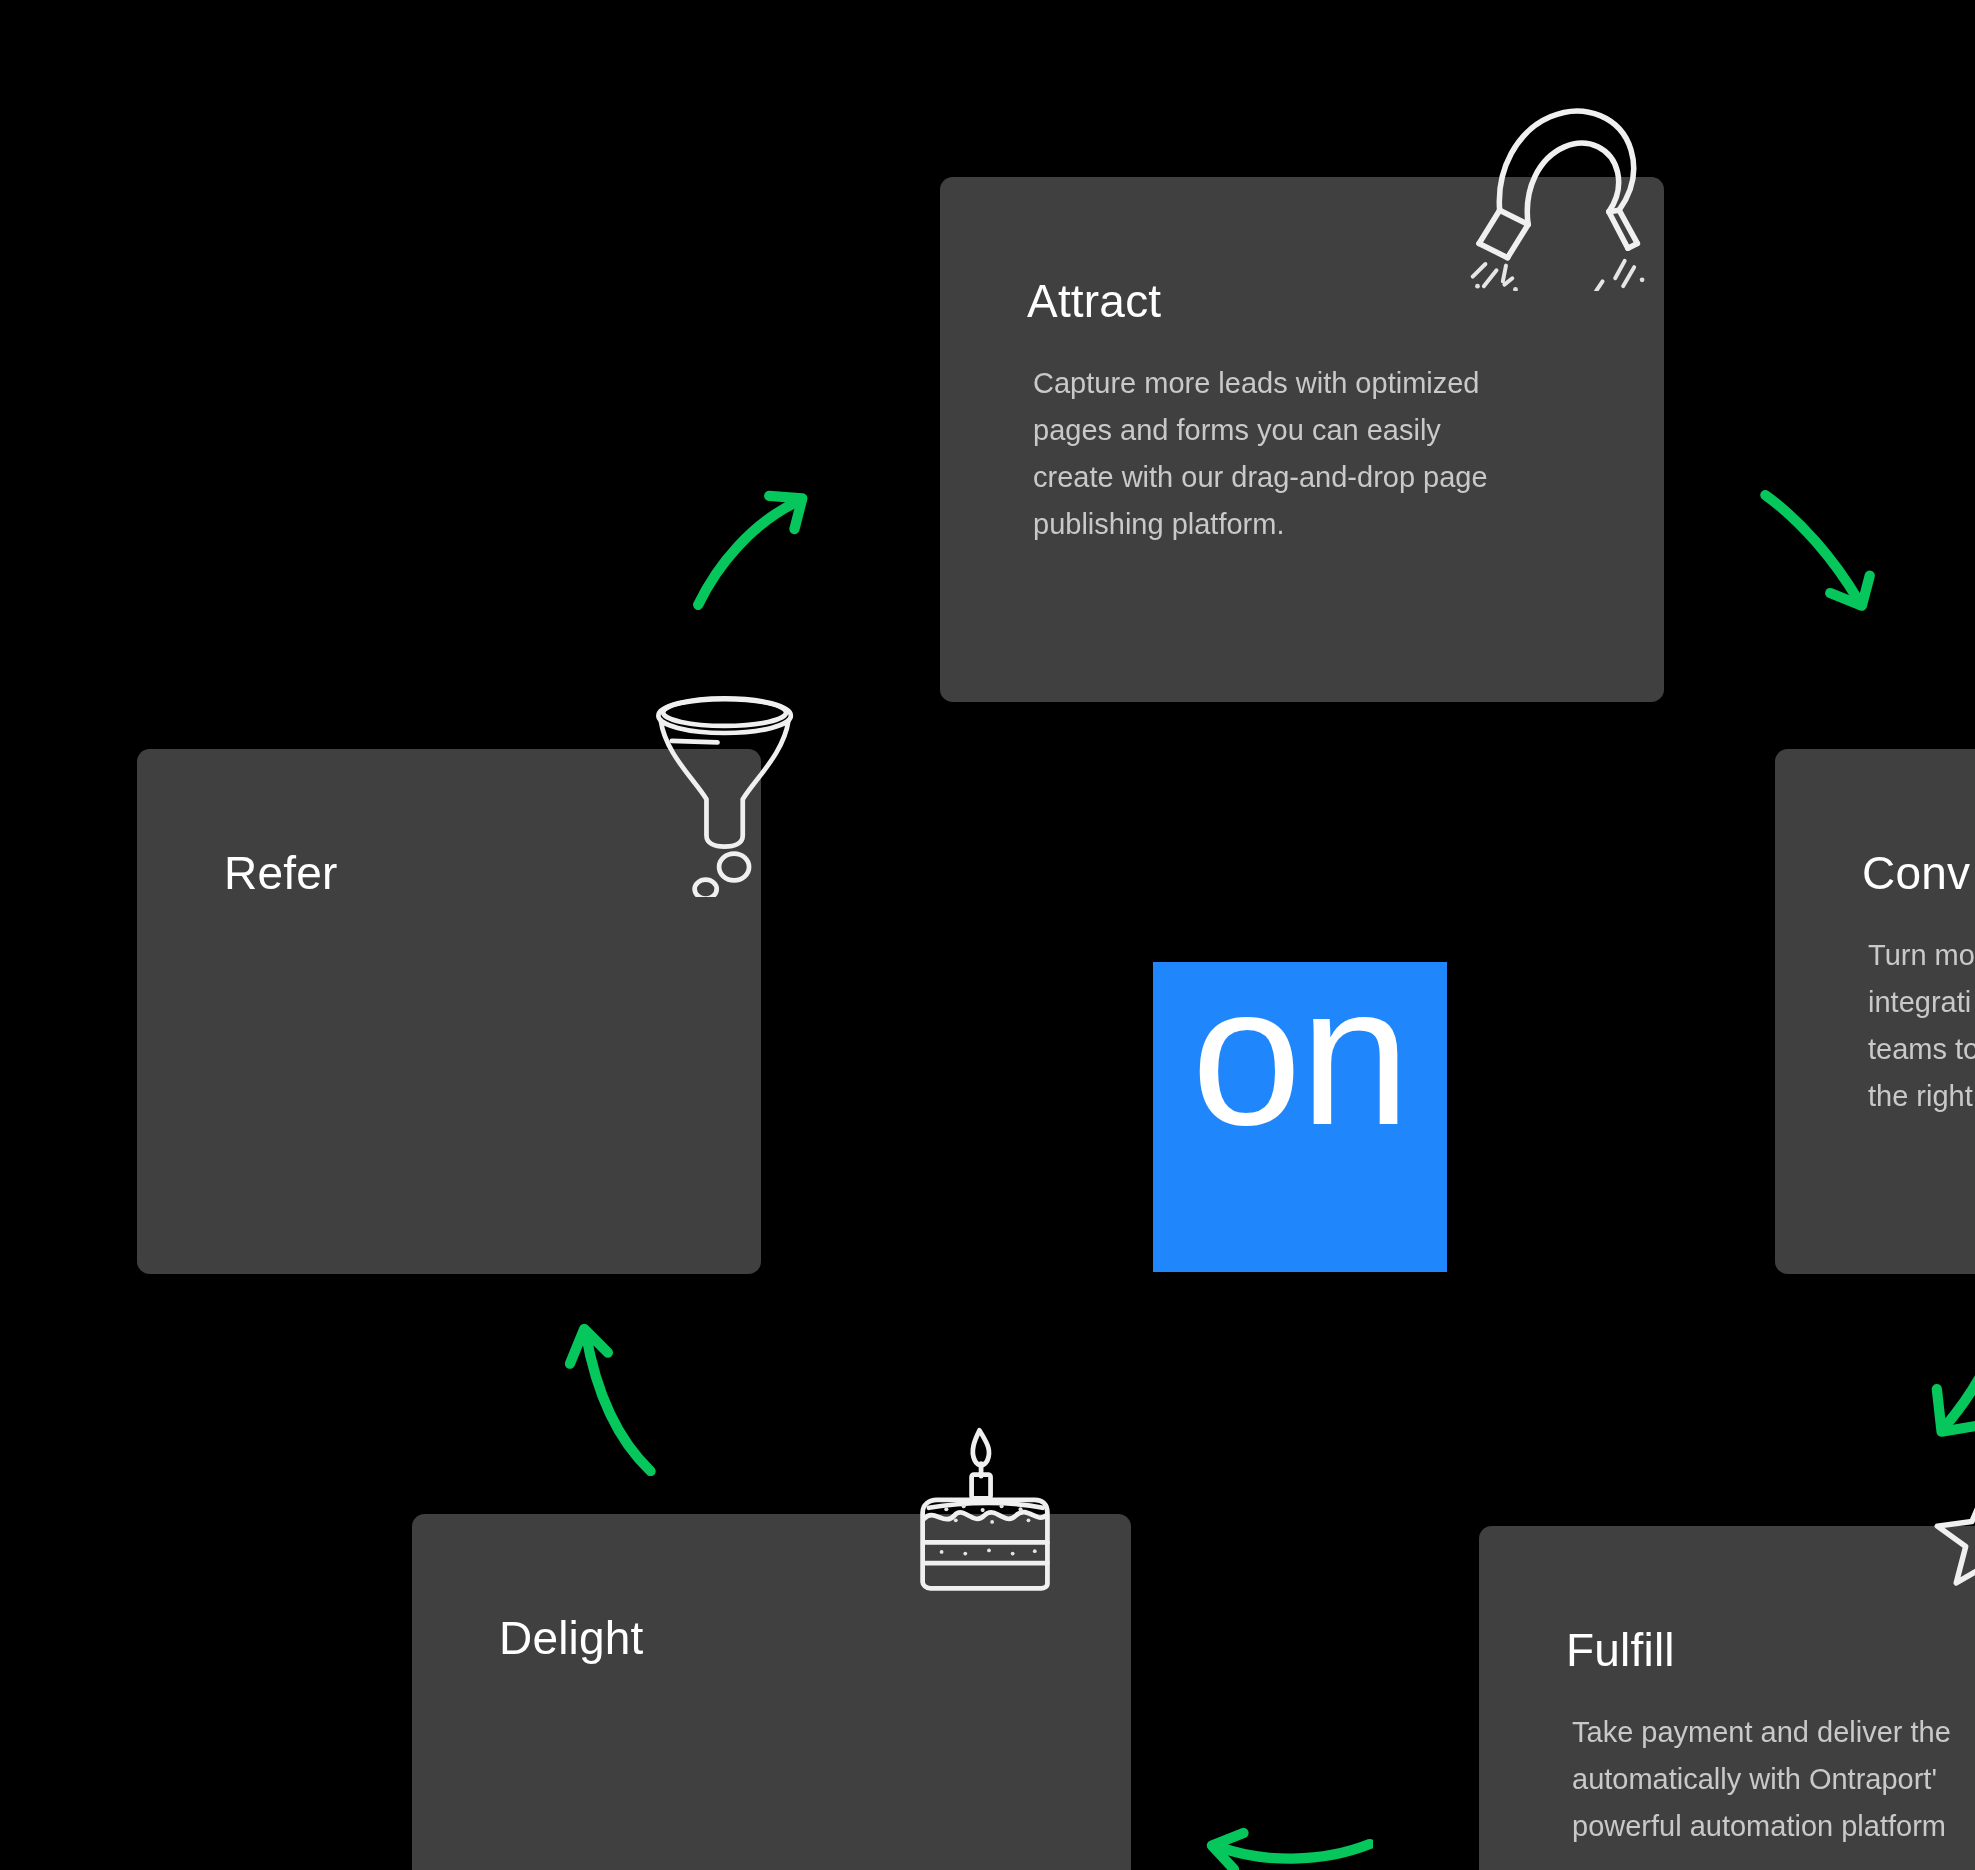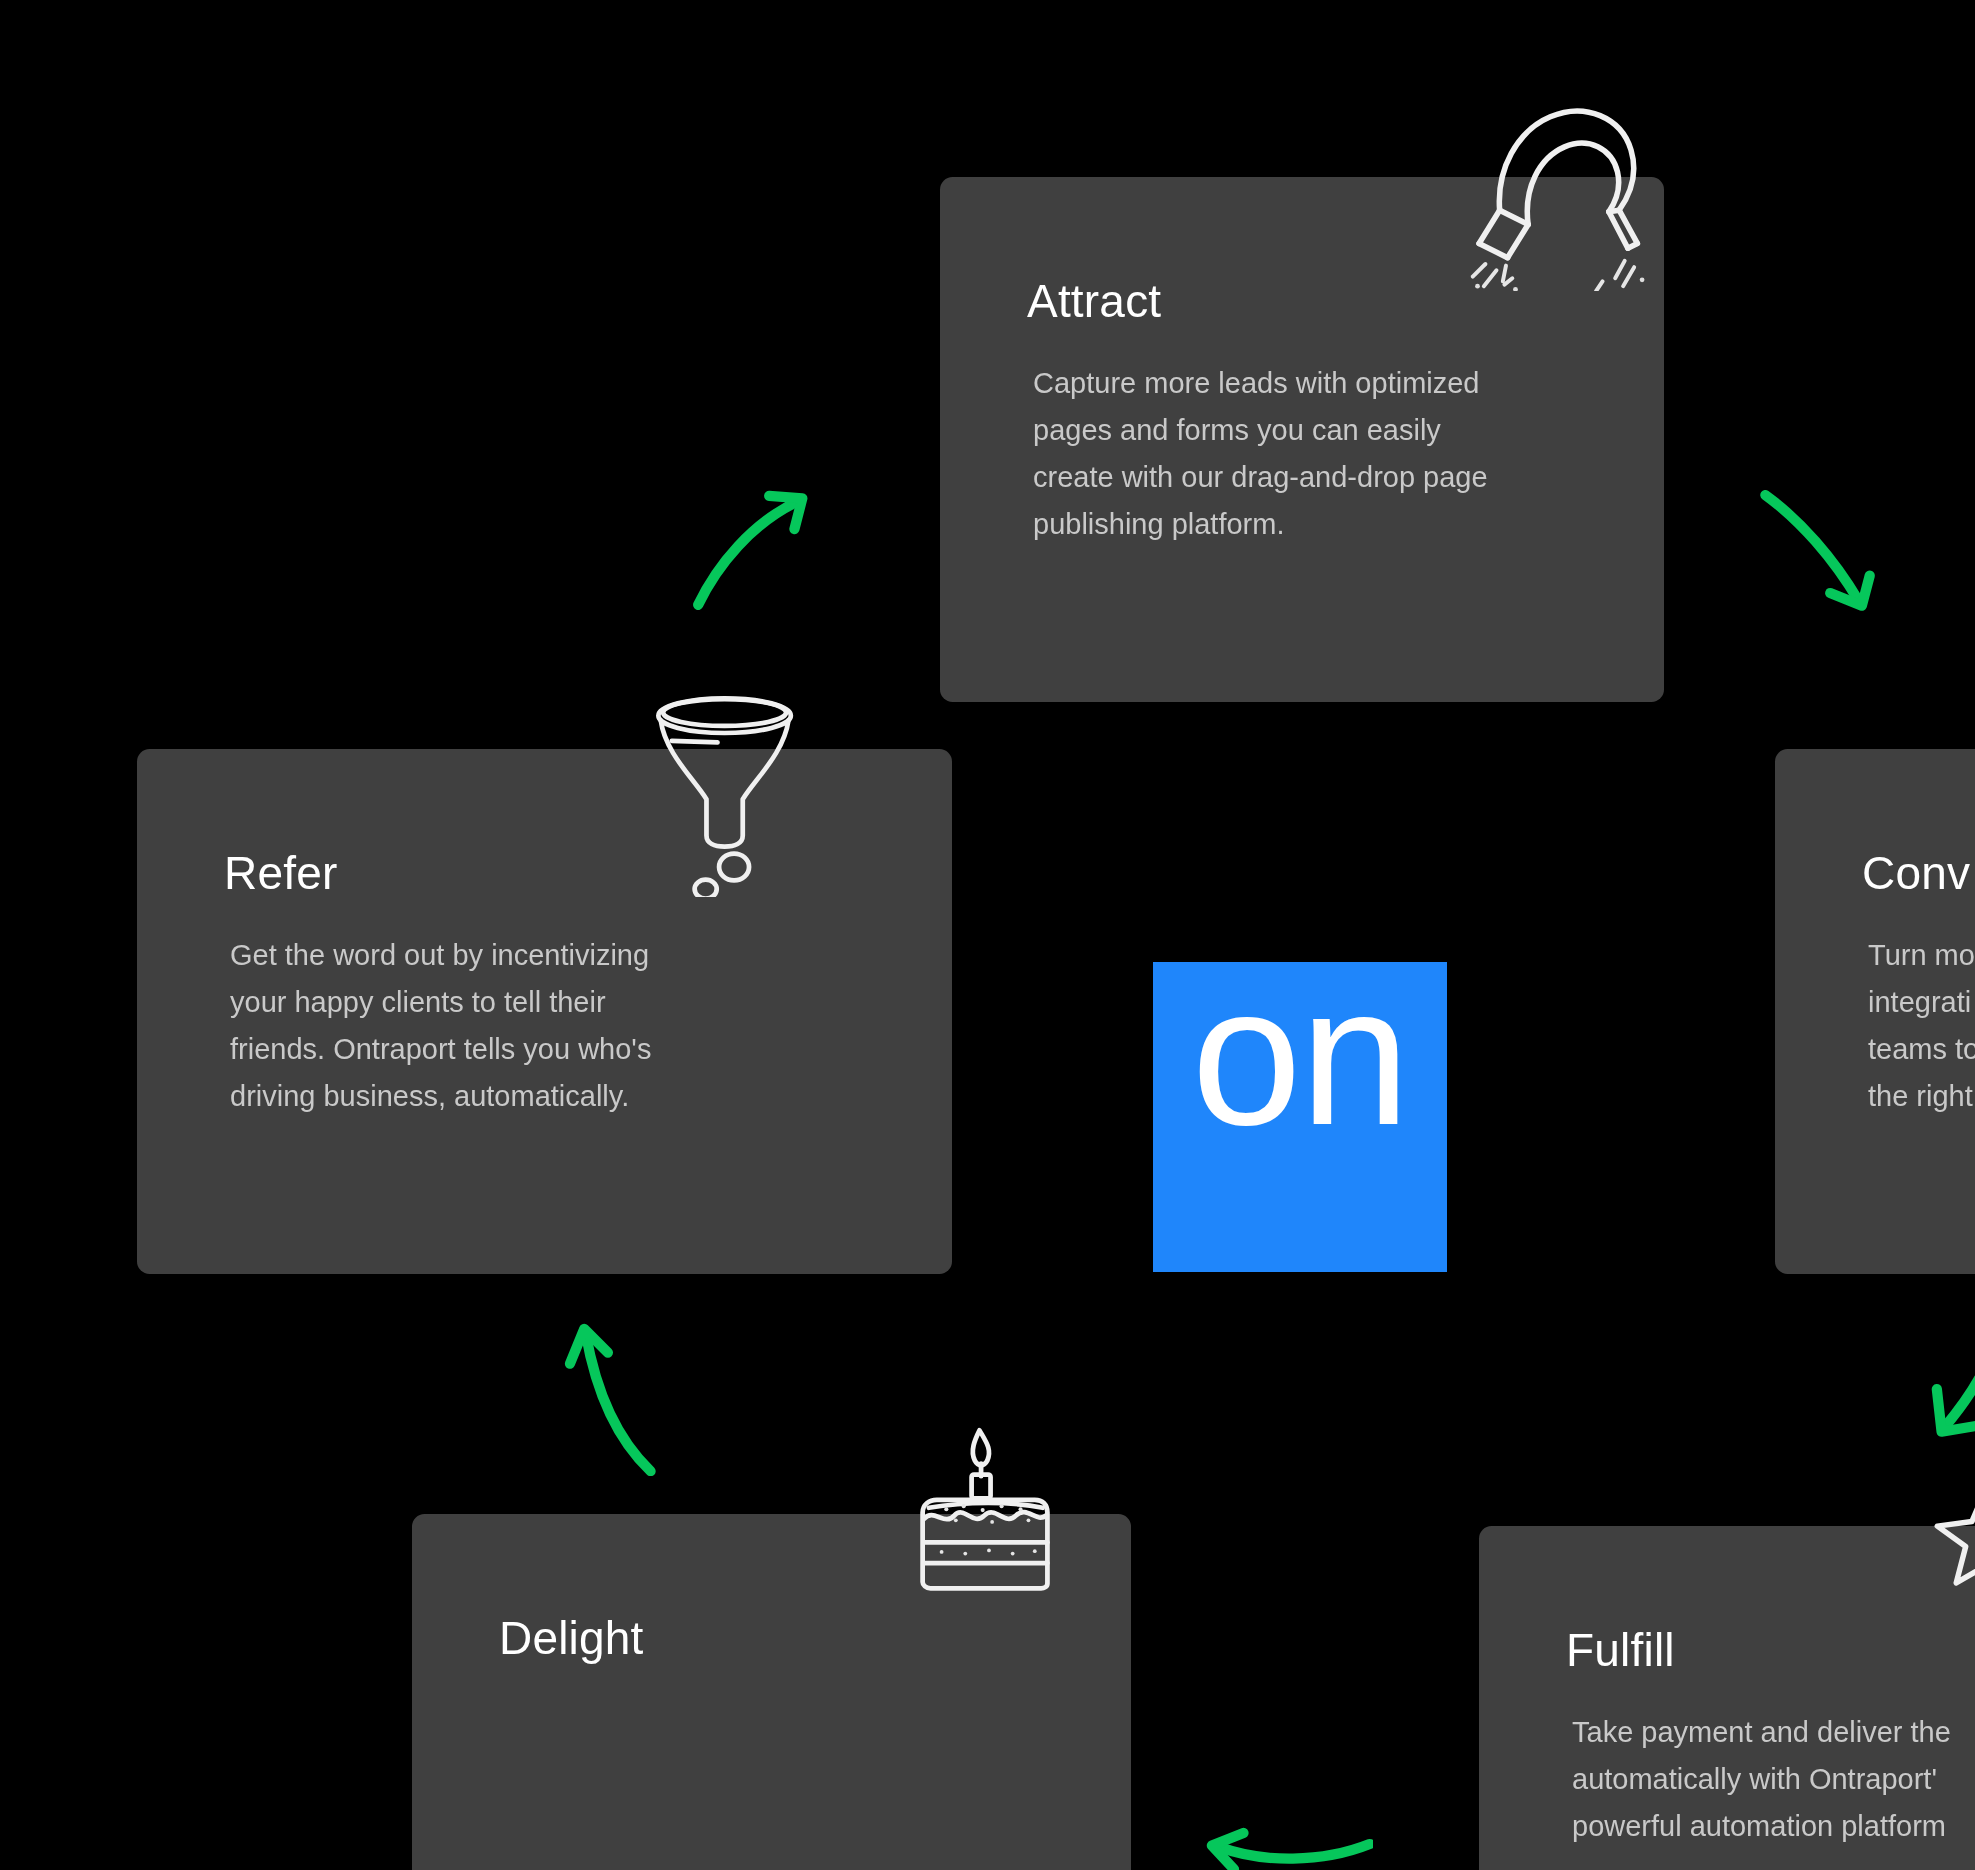--- a/index.html
+++ b/index.html
@@ -46,21 +46,21 @@
     font-weight: 400;
     line-height: 1.62;
     margin: 6px;
     white-space: pre-line;
   }
 
   
   #card-attract  { left: 940px; top: 177px;  width: 724px;  height: 525px; }
   #card-attract  .card-inner { top: 100px; padding: 0 87px 0 87px; }
 
-  #card-refer    { left: 137px;  top: 749px;  width: 815px;  height: 525px; }
+  #card-refer    { left: 137px;  top: 749px;  width: 624px;  height: 525px; }
   #card-refer    .card-inner { top: 100px; padding: 0 87px 0 87px; }
 
   #card-convert  { left: 1775px; top: 749px;  width: 724px;  height: 525px; }
   #card-convert  .card-inner { top: 100px; padding: 0 87px 0 87px; }
 
   #card-fulfill  { left: 1479px; top: 1526px; width: 724px;  height: 525px; }
   #card-fulfill  .card-inner { top: 100px; padding: 0 87px 0 87px; }
 
   #card-delight  { left: 412px;  top: 1514px; width: 719px;  height: 525px; }
   #card-delight  .card-inner { top: 100px; padding: 0 87px 0 87px; }
@@ -136,24 +136,20 @@
     <g fill="#dedede">
       <circle cx="12" cy="244" r="3"></circle>
       <circle cx="60" cy="248" r="3"></circle>
       <circle cx="220" cy="236" r="3"></circle>
     </g>
   </svg>
 
   <div class="card" id="card-refer">
     <div class="card-inner">
       <h2 class="card-title">Refer</h2>
-      <p class="card-body">Get the word out by incentivizing
-your happy clients to tell their
-friends. Ontraport tells you who's
-driving business, automatically.</p>
     </div>
   </div>
 
   <svg class="sketch" style="left:648px; top:692px; width:154px; height:205px;" viewBox="0 0 195 260" fill="none">
     <g stroke="#f0f0f0" stroke-width="6" stroke-linecap="round" stroke-linejoin="round" fill="none">
       <ellipse cx="97" cy="30" rx="84" ry="22"></ellipse>
       <ellipse cx="97" cy="26" rx="78" ry="17"></ellipse>
       <path d="M16 36 C22 78 58 110 74 136 L74 182 C74 192 84 196 97 196 C110 196 120 192 120 182 L120 136 C136 110 172 78 178 36"></path>
       <path d="M30 62 L88 64"></path>
     </g>

